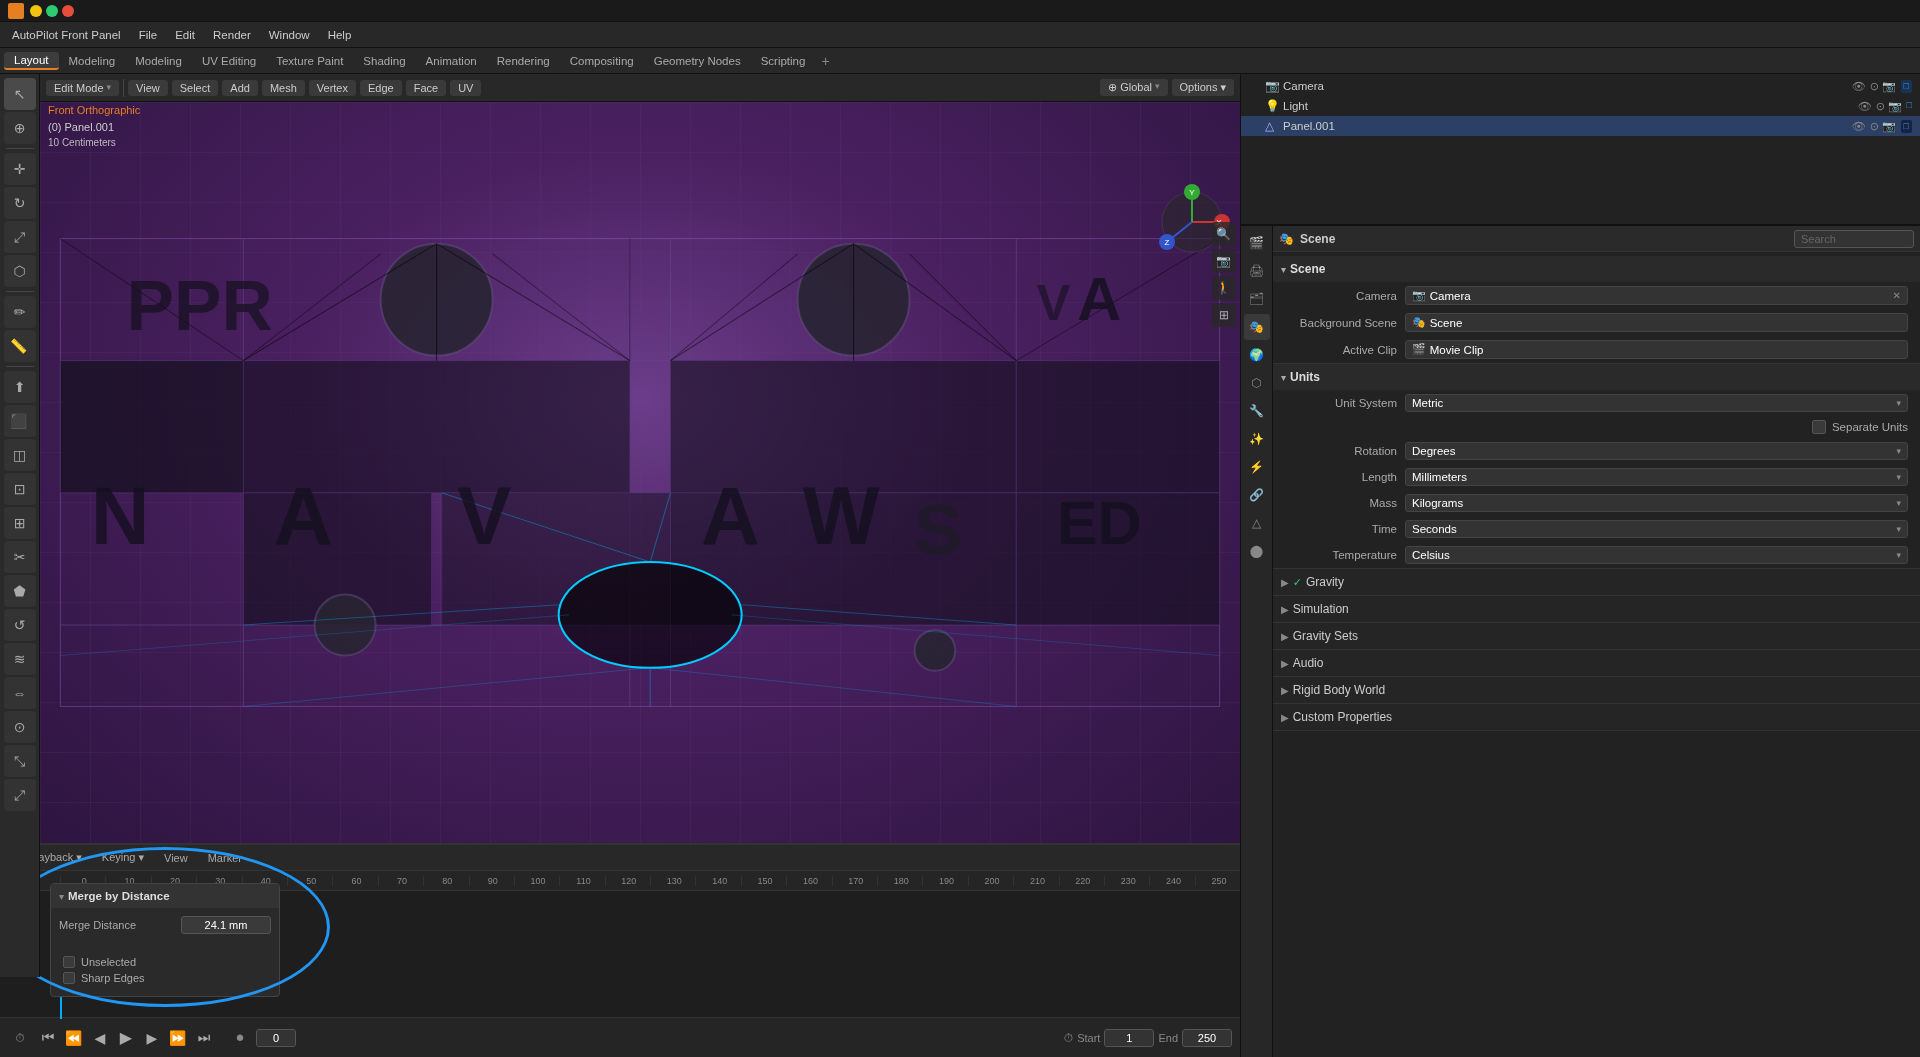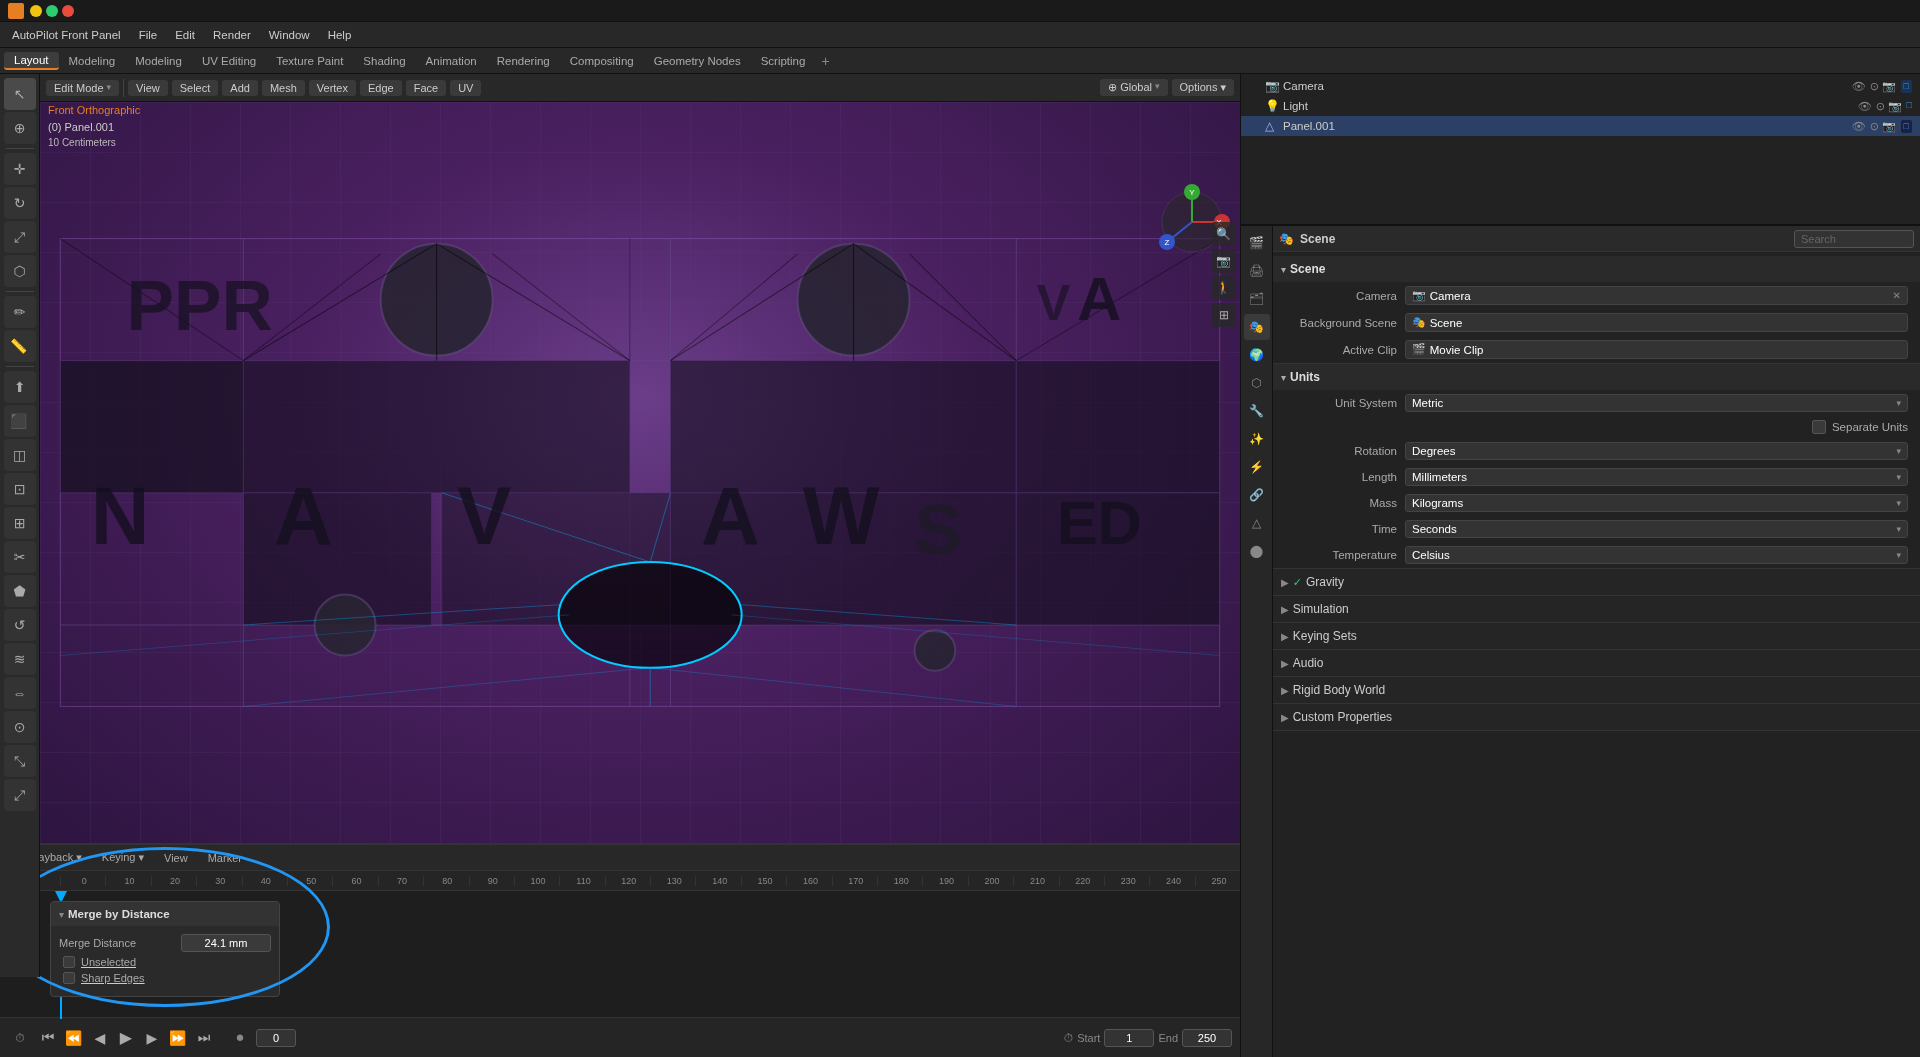--- a/index.html
+++ b/index.html
@@ -283,21 +283,21 @@
       color: #ddd;
       font-size: 11.5px;
       font-weight: bold;
     }
     .merge-popup-body {
       padding: 8px;
     }
     .merge-row {
       display: flex;
       align-items: center;
-      margin-bottom: 4px;
+      margin-bottom: 22px;
     }
     .merge-label {
       color: #aaa;
       font-size: 11px;
       flex: 1;
     }
     .merge-input {
       background: #3a3a3a;
       color: #fff;
       border: 1px solid #555;
@@ -306,21 +306,20 @@
       font-size: 11px;
       width: 90px;
       text-align: center;
     }
     .merge-check-row {
       display: flex;
       align-items: center;
       gap: 6px;
       margin-bottom: 4px;
       padding-left: 4px;
-      text-decoration: underline;
     }
     .merge-checkbox {
       width: 12px; height: 12px;
       background: #3a3a3a;
       border: 1px solid #555;
       border-radius: 2px;
     }
     .merge-check-label {
       color: #aaa;
       font-size: 11px;
@@ -1213,21 +1212,21 @@
             <span class="section-collapsed-title">Gravity</span>
           </div>
 
           <div class="section-collapsed">
             <span class="section-collapsed-arrow">▶</span>
             <span class="section-collapsed-title">Simulation</span>
           </div>
 
           <div class="section-collapsed">
             <span class="section-collapsed-arrow">▶</span>
-            <span class="section-collapsed-title">Keying Sets</span>
+            <span class="section-collapsed-title">Gravity Sets</span>
           </div>
 
           <div class="section-collapsed">
             <span class="section-collapsed-arrow">▶</span>
             <span class="section-collapsed-title">Audio</span>
           </div>
 
           <div class="section-collapsed">
             <span class="section-collapsed-arrow">▶</span>
             <span class="section-collapsed-title">Rigid Body World</span>

